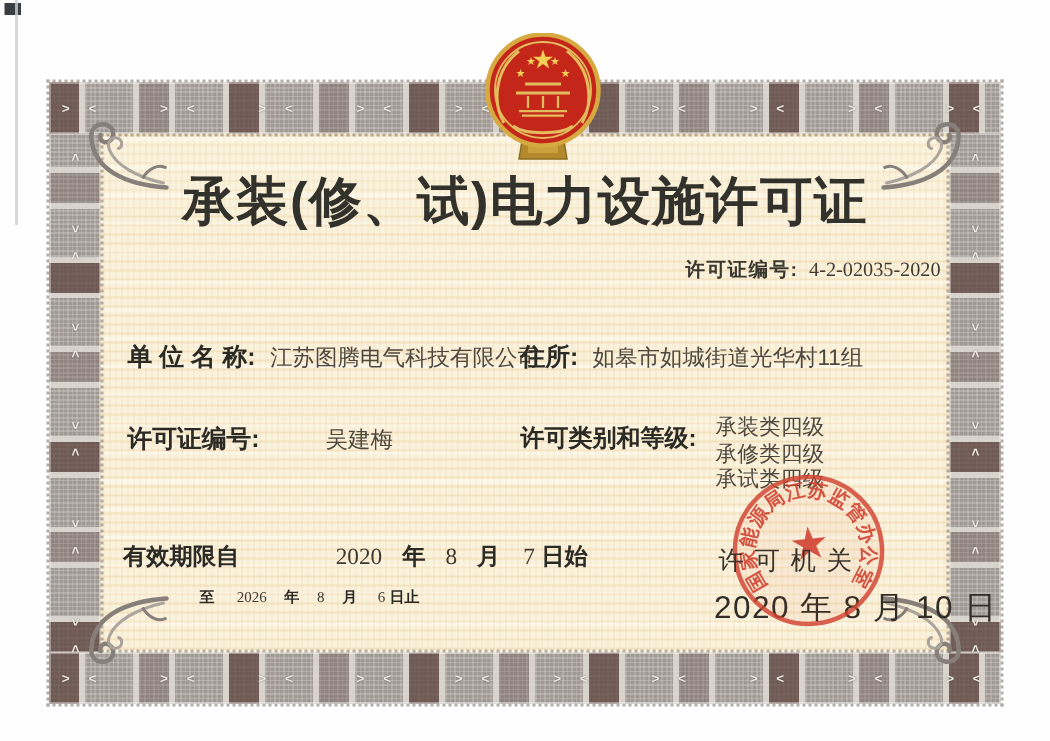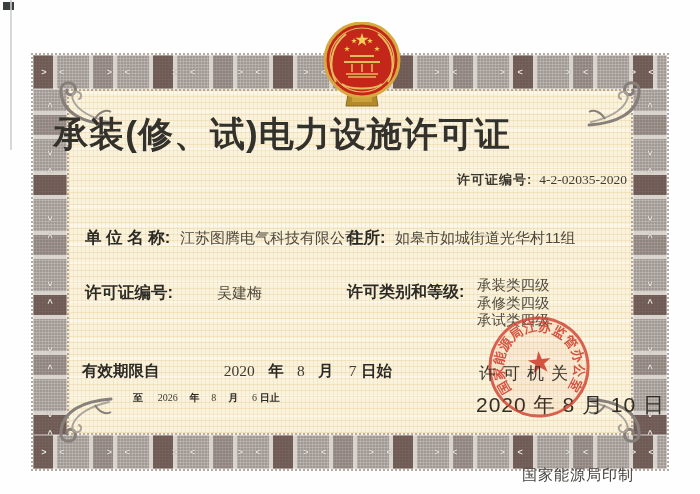--- a/index.html
+++ b/index.html
@@ -49,21 +49,21 @@
     background-image:
       repeating-linear-gradient(0deg, rgba(224,166,77,.20) 0 1px, transparent 1px 6px),
       repeating-linear-gradient(90deg, rgba(224,166,77,.15) 0 1px, transparent 1px 4px),
       repeating-linear-gradient(0deg, transparent 0 16px, rgba(255,252,244,.55) 16px 19px);}
 
   
   .emblem{position:absolute;left:318px;top:22px;width:88px;height:86px;z-index:5;}
 
   
   .abs{position:absolute;white-space:nowrap;}
-  .title{left:0;top:111px;width:564px;text-align:center;font-size:35px;font-weight:bold;
+  .title{left:0;top:111px;width:700px;text-align:center;font-size:35px;font-weight:bold;
     color:#33312b;letter-spacing:1px;z-index:6;}
   .licno{left:457px;top:171px;font-size:13px;color:#3a372f;z-index:6;}
   .licno .lbl{font-weight:bold;letter-spacing:1px;}
   .licno .val{font-family:"Liberation Serif", serif;font-size:13.5px;margin-left:7px;color:#3f3c34;}
   .lbl-b{font-weight:bold;color:#2c2a25;}
   .val-t{color:#4e483e;}
   .ser{font-family:"Liberation Serif", serif;color:#3f3a31;}
   .cats{line-height:17.5px;font-size:14.5px;color:#4e483e;}
   .vrow span{display:inline-block;}
 
@@ -193,15 +193,14 @@
       <path id="ringPath" d="M 26.5 76.7 A 36 36 0 1 1 85.5 76.7" fill="none"></path>
     </defs>
     <text font-size="13" font-weight="bold" fill="#cf3a2a" opacity="0.9" letter-spacing="0.5">
       <textPath href="#ringPath">国家能源局江苏监管办公室</textPath>
     </text>
     <polygon fill="#cf3a2a" opacity="0.9" points="57,40 59.7,48.3 68.4,48.3 61.4,53.4 64.1,61.7 57,56.6 49.9,61.7 52.6,53.4 45.6,48.3 54.3,48.3"></polygon>
   </svg>
   <div class="abs authority">许可机关</div>
   <div class="abs sealdate">2020 年 8 月 10 日</div>
 
-  <div class="abs footer">国家能源局印制</div>
 
 </div>
 
 </body></html>

